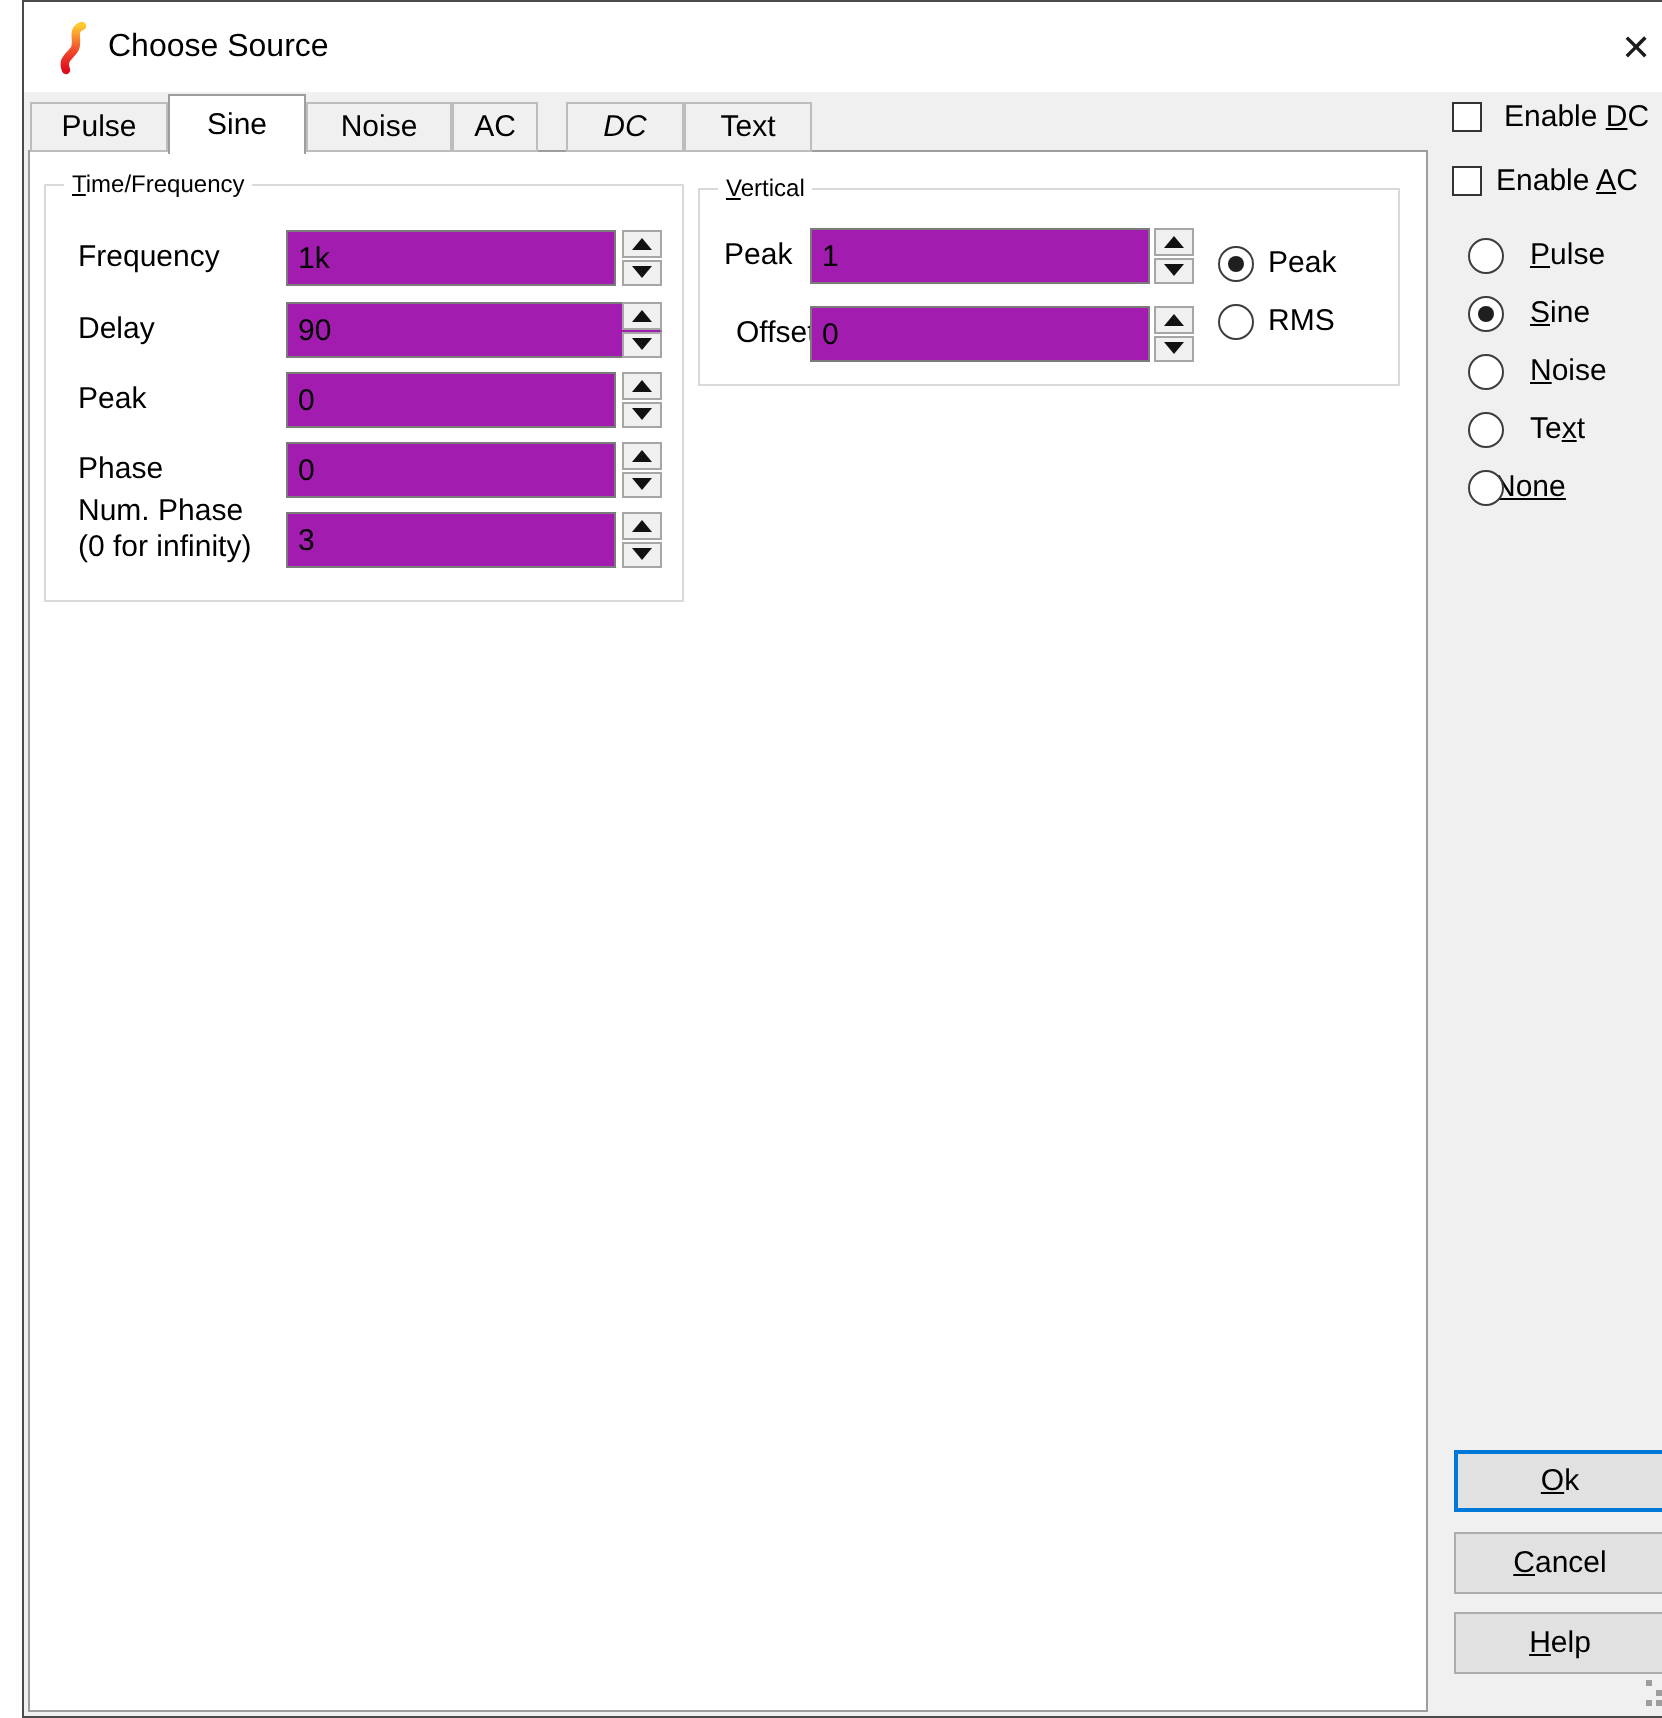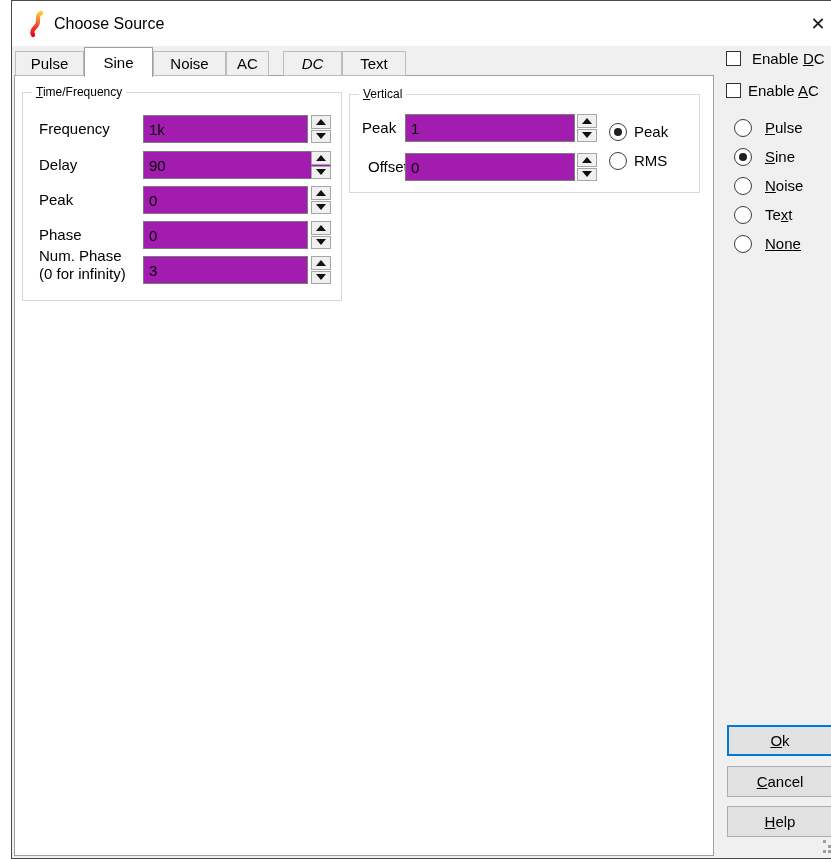--- a/index.html
+++ b/index.html
@@ -186,21 +186,21 @@
 
   <div class="radio" style="left:722px;top:118px;"></div>
   <div class="side-label" style="left:753px;top:118px;"><u>P</u>ulse</div>
   <div class="radio checked" style="left:722px;top:147px;"></div>
   <div class="side-label" style="left:753px;top:147px;"><u>S</u>ine</div>
   <div class="radio" style="left:722px;top:176px;"></div>
   <div class="side-label" style="left:753px;top:176px;"><u>N</u>oise</div>
   <div class="radio" style="left:722px;top:205px;"></div>
   <div class="side-label" style="left:753px;top:205px;">Te<u>x</u>t</div>
   <div class="radio" style="left:722px;top:234px;"></div>
-  <div class="side-label" style="left:753px;top:234px;text-decoration:underline;">Non<u>e</u></div>
+  <div class="side-label" style="left:735px;top:234px;text-decoration:underline;">Non<u>e</u></div>
 
   <div class="btn default" style="top:724px;"><u>O</u>k</div>
   <div class="btn" style="top:765px;"><u>C</u>ancel</div>
   <div class="btn" style="top:805px;"><u>H</u>elp</div>
 
   <div class="grip"></div>
 
 </div>
 
 </body></html>

